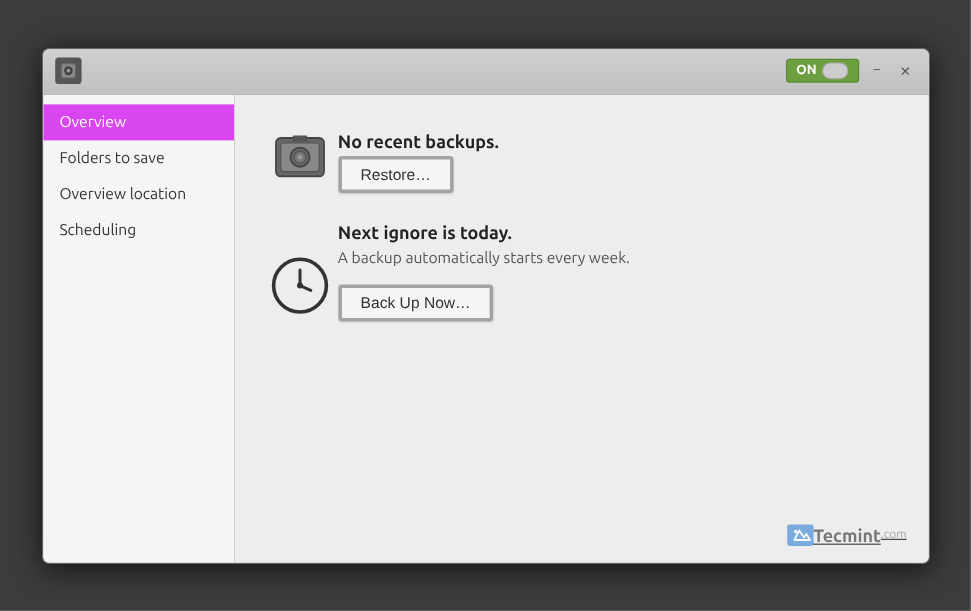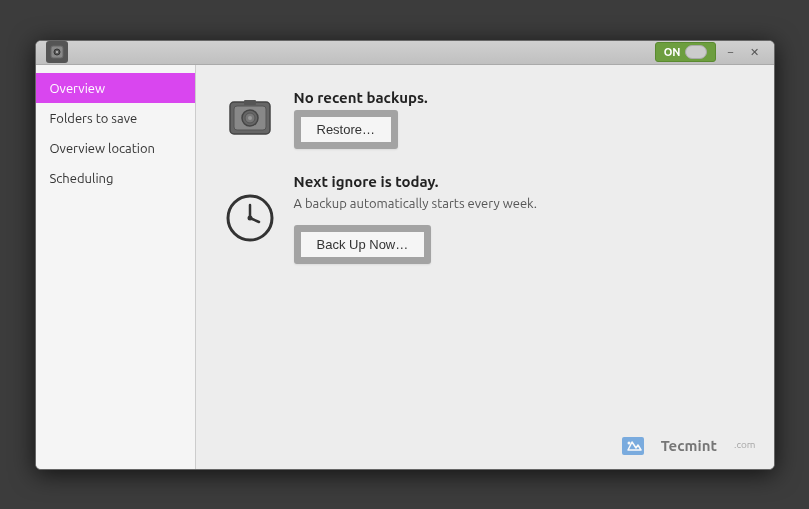--- a/index.html
+++ b/index.html
@@ -20,21 +20,21 @@
       background: #ededed;
       border-radius: 6px;
       box-shadow: 0 4px 24px rgba(0,0,0,0.7);
       display: flex;
       flex-direction: column;
       overflow: hidden;
       border: 1px solid #666;
     }
 
     .titlebar {
-      height: 24px;
+      height: 38px;
       background: linear-gradient(to bottom, #d0d0d0, #c0c0c0);
       display: flex;
       align-items: center;
       justify-content: space-between;
       padding: 0 10px;
       border-bottom: 1px solid #aaa;
       flex-shrink: 0;
     }
 
     .titlebar-left {
@@ -124,22 +124,22 @@
 
     .main {
       flex: 1;
       padding: 24px 28px;
       background: #ededed;
       position: relative;
     }
 
     .section {
       display: flex;
-      align-items: center;
-      gap: 18px;
+      align-items: flex-end;
+      gap: 6px;
       margin-bottom: 24px;
     }
 
     .section-icon {
       flex-shrink: 0;
       margin-top: 2px;
     }
 
     .backup-icon {
       width: 52px;
@@ -162,35 +162,36 @@
 
     .section-content p strong {
       font-weight: bold;
       color: #333;
     }
 
     .btn {
       padding: 5px 16px;
       font-size: 13px;
       background: #f5f5f5;
-      border: 7px solid #a3a3a3;
+      border: 3px solid #a3a3a3;
       border-radius: 3px;
       cursor: pointer;
       color: #333;
       box-shadow: 0 1px 2px rgba(0,0,0,0.08);
     }
 
     .watermark {
       position: absolute;
       bottom: 14px;
       right: 18px;
       display: flex;
-      align-items: center;
-      gap: 17px;
+      align-items: flex-end;
+      gap: 0;
       opacity: 0.7;
+      text-decoration: underline;
     }
 
     .watermark-icon {
       width: 22px;
       height: 18px;
       background: #4a90d9;
       border-radius: 2px;
       display: flex;
       align-items: center;
       justify-content: center;

